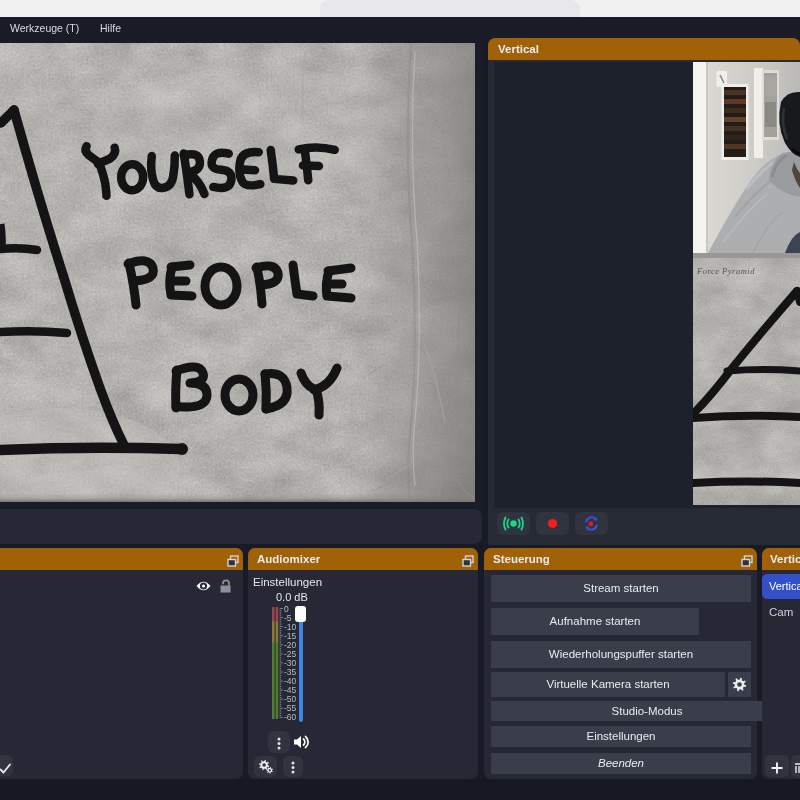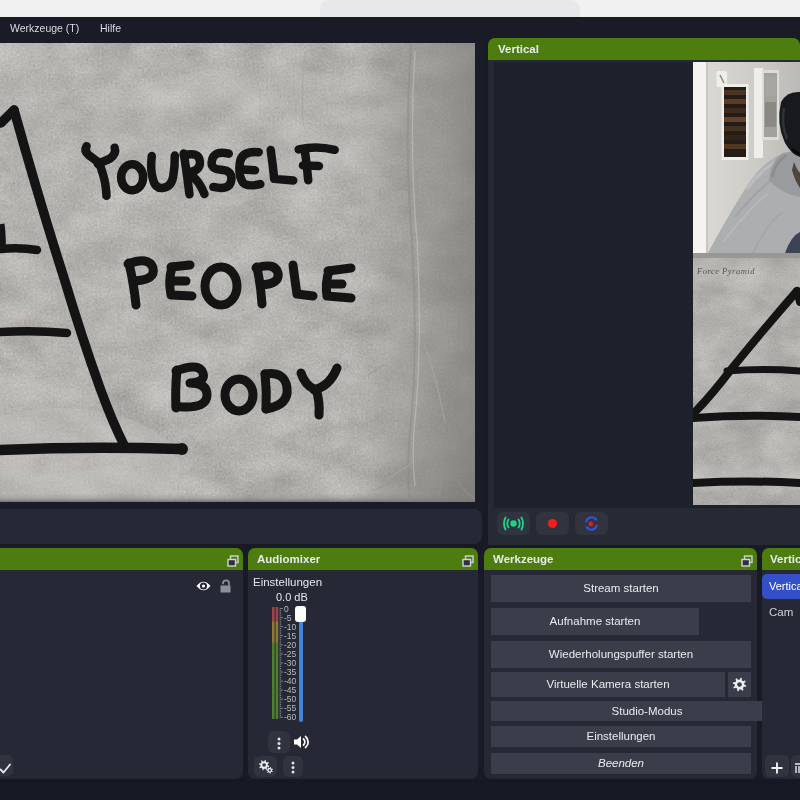--- a/index.html
+++ b/index.html
@@ -1,20 +1,20 @@
 <!DOCTYPE html>
 <html><head>
 <meta charset="utf-8">
 <style>
   html,body{margin:0;padding:0;}
   body{width:800px;height:800px;overflow:hidden;background:#181b26;
        font-family:"Liberation Sans",sans-serif;}
   .abs{position:absolute;}
   #stage{position:relative;width:800px;height:800px;}
-  .hdr{background:#4d7c0f;border-radius:7px 7px 0 0;color:#e8eaf0;
+  .hdr{background:#a16207;border-radius:7px 7px 0 0;color:#e8eaf0;
        font-weight:bold;font-size:11.5px;line-height:22px;}
   .panel{background:#262935;border-radius:7px;}
   .btn{background:#3a3e4a;border-radius:0;color:#e9ebf0;font-size:11.5px;
        text-align:center;position:absolute;}
   .sq{background:#31343f;border-radius:6px;position:absolute;}
 </style>
 </head>
 <body>
 <div id="stage">
 
@@ -381,21 +381,21 @@
       <circle cx="12" cy="12" r="1.2" fill="#31343f"></circle>
     </svg></div>
   <div class="sq" style="left:283px;top:756px;width:20px;height:21px;"></div>
   <div id="icoDots2" class="abs" style="left:290px;top:760px;width:6px;height:13px;"><svg width="6" height="13" viewBox="0 0 6 13" xmlns="http://www.w3.org/2000/svg">
       <circle cx="3" cy="2" r="1.5" fill="#dfe2e8"></circle>
         <circle cx="3" cy="6.5" r="1.5" fill="#dfe2e8"></circle>
         <circle cx="3" cy="11" r="1.5" fill="#dfe2e8"></circle>
     </svg></div>
 
   <div class="abs panel" style="left:484px;top:548px;width:273px;height:231px;"></div>
-  <div class="abs hdr" style="left:484px;top:548px;width:273px;height:22px;"><span style="margin-left:9px;">Werkzeuge</span></div>
+  <div class="abs hdr" style="left:484px;top:548px;width:273px;height:22px;"><span style="margin-left:9px;">Steuerung</span></div>
   <div id="icoPop3" class="abs" style="left:741px;top:553px;width:12px;height:12px;"><svg width="12" height="12" viewBox="0 0 12 12" xmlns="http://www.w3.org/2000/svg">
       <rect x="3.5" y="1" width="7.5" height="6.5" fill="none" stroke="#cfd3da" stroke-width="1.4"></rect>
       <rect x="1" y="4.5" width="7.5" height="6.5" fill="#2f323e" stroke="#cfd3da" stroke-width="1.4"></rect>
     </svg></div>
   <div class="btn" style="left:491px;top:575px;width:260px;height:27px;line-height:27px;">Stream starten</div>
   <div class="btn" style="left:491px;top:608px;width:208px;height:27px;line-height:27px;">Aufnahme starten</div>
   <div class="btn" style="left:491px;top:641px;width:260px;height:27px;line-height:27px;">Wiederholungspuffer starten</div>
   <div class="btn" style="left:491px;top:672px;width:234px;height:25px;line-height:25px;">Virtuelle Kamera starten</div>
   <div class="btn" style="left:728px;top:672px;width:23px;height:25px;"></div>
   <div id="icoGear1" class="abs" style="left:732px;top:677px;width:15px;height:15px;"><svg width="15" height="15" viewBox="0 0 16 16" xmlns="http://www.w3.org/2000/svg">

